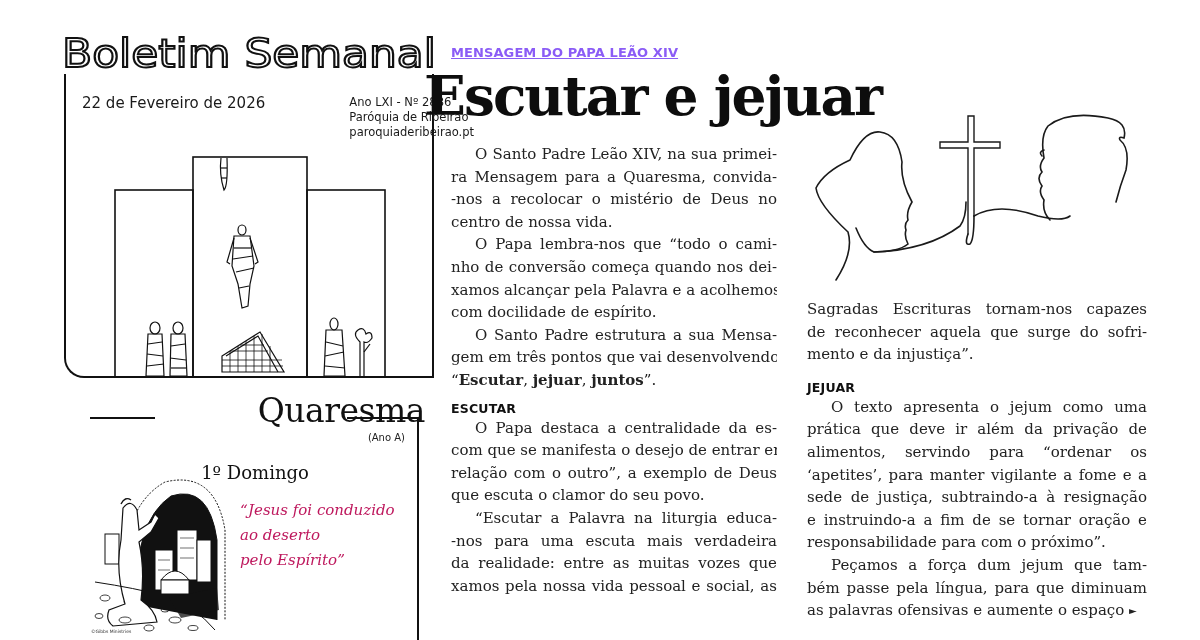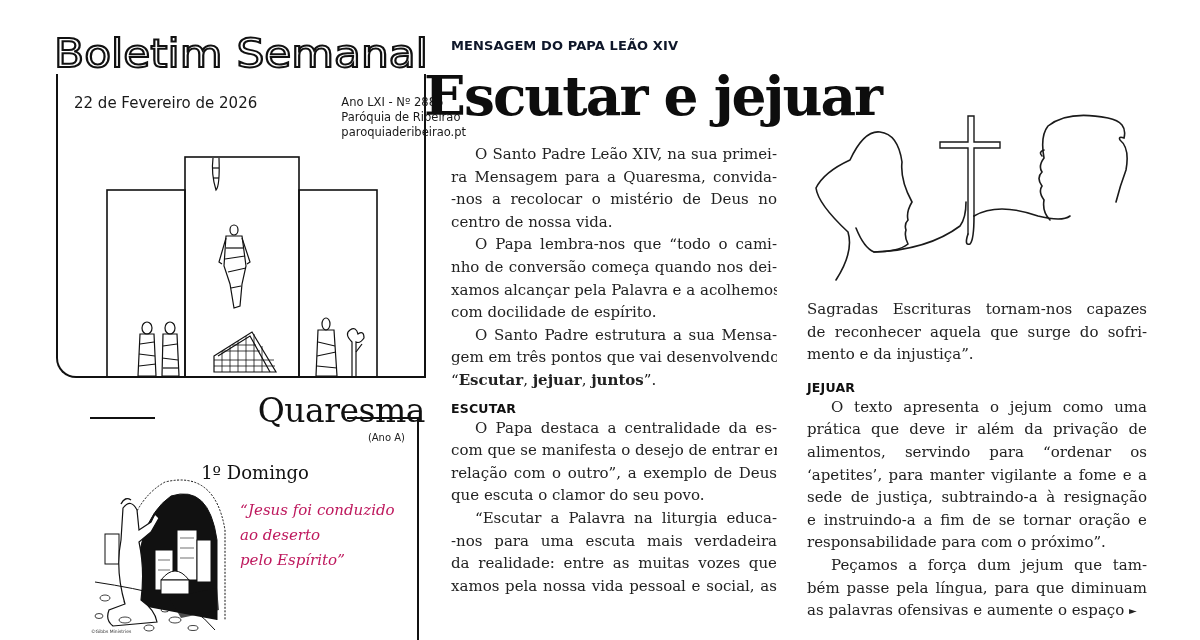--- a/index.html
+++ b/index.html
@@ -1,21 +1,21 @@
 <!DOCTYPE html>
 <html><head>
   <meta charset="utf-8">
   <style>
     * { box-sizing: border-box; margin: 0; padding: 0; }
     html, body { width: 1200px; height: 640px; background: #ffffff; overflow: hidden; }
     body { position: relative; font-family: "DejaVu Serif", serif; color: #1a1a1a; }
 
     
     .masthead {
-      position: absolute; left: 56px; top: 38px; width: 424px; height: 340px;
+      position: absolute; left: 64px; top: 38px; width: 424px; height: 340px;
     }
     .mast-frame {
       position: absolute; left: 0; top: 28px; width: 370px; height: 312px;
       border-left: 2px solid #111; border-right: 2px solid #111; border-bottom: 2px solid #111;
       border-bottom-left-radius: 20px;
     }
     .mast-title {
       position: absolute; left: -4px; top: -6px; width: 380px; height: 42px;
       background: #fff; text-align: left; padding-left: 0;
     }
@@ -55,22 +55,22 @@
     }
     .lent-art { position: absolute; left: 0; top: 80px; width: 150px; height: 170px; }
     .lent-quote {
       position: absolute; left: 155px; top: 108px;
       font-family: "DejaVu Serif", serif; font-style: italic; font-size: 15px; line-height: 25px; color: #be185d;
     }
     .lent-quote span { display: block; white-space: nowrap; }
 
     
     .kicker {
-      position: absolute; left: 451px; top: 38px;
-      font-family: "DejaVu Sans", sans-serif; font-weight: bold; font-size: 13px; letter-spacing: 0.1px; color: #0f172a;
+      position: absolute; left: 451px; top: 45px;
+      font-family: "DejaVu Sans", sans-serif; font-weight: bold; font-size: 13px; letter-spacing: 0.1px; color: #8b5cf6; text-decoration: underline;
     }
     .headline {
       position: absolute; left: 424px; top: 60px;
       font-family: "DejaVu Serif", serif; font-weight: bold; font-size: 55px; letter-spacing: -2px; color: #0d0d0d;
       line-height: 72px; white-space: nowrap;
     }
 
     .col { position: absolute; font-family: "DejaVu Serif", serif; font-size: 15px; line-height: 22.6px; color: #222; text-align: justify; }
     .col .line { display: block; text-align: justify; text-align-last: justify; white-space: nowrap; overflow: hidden; }
     .col .line.last { text-align-last: left; }

